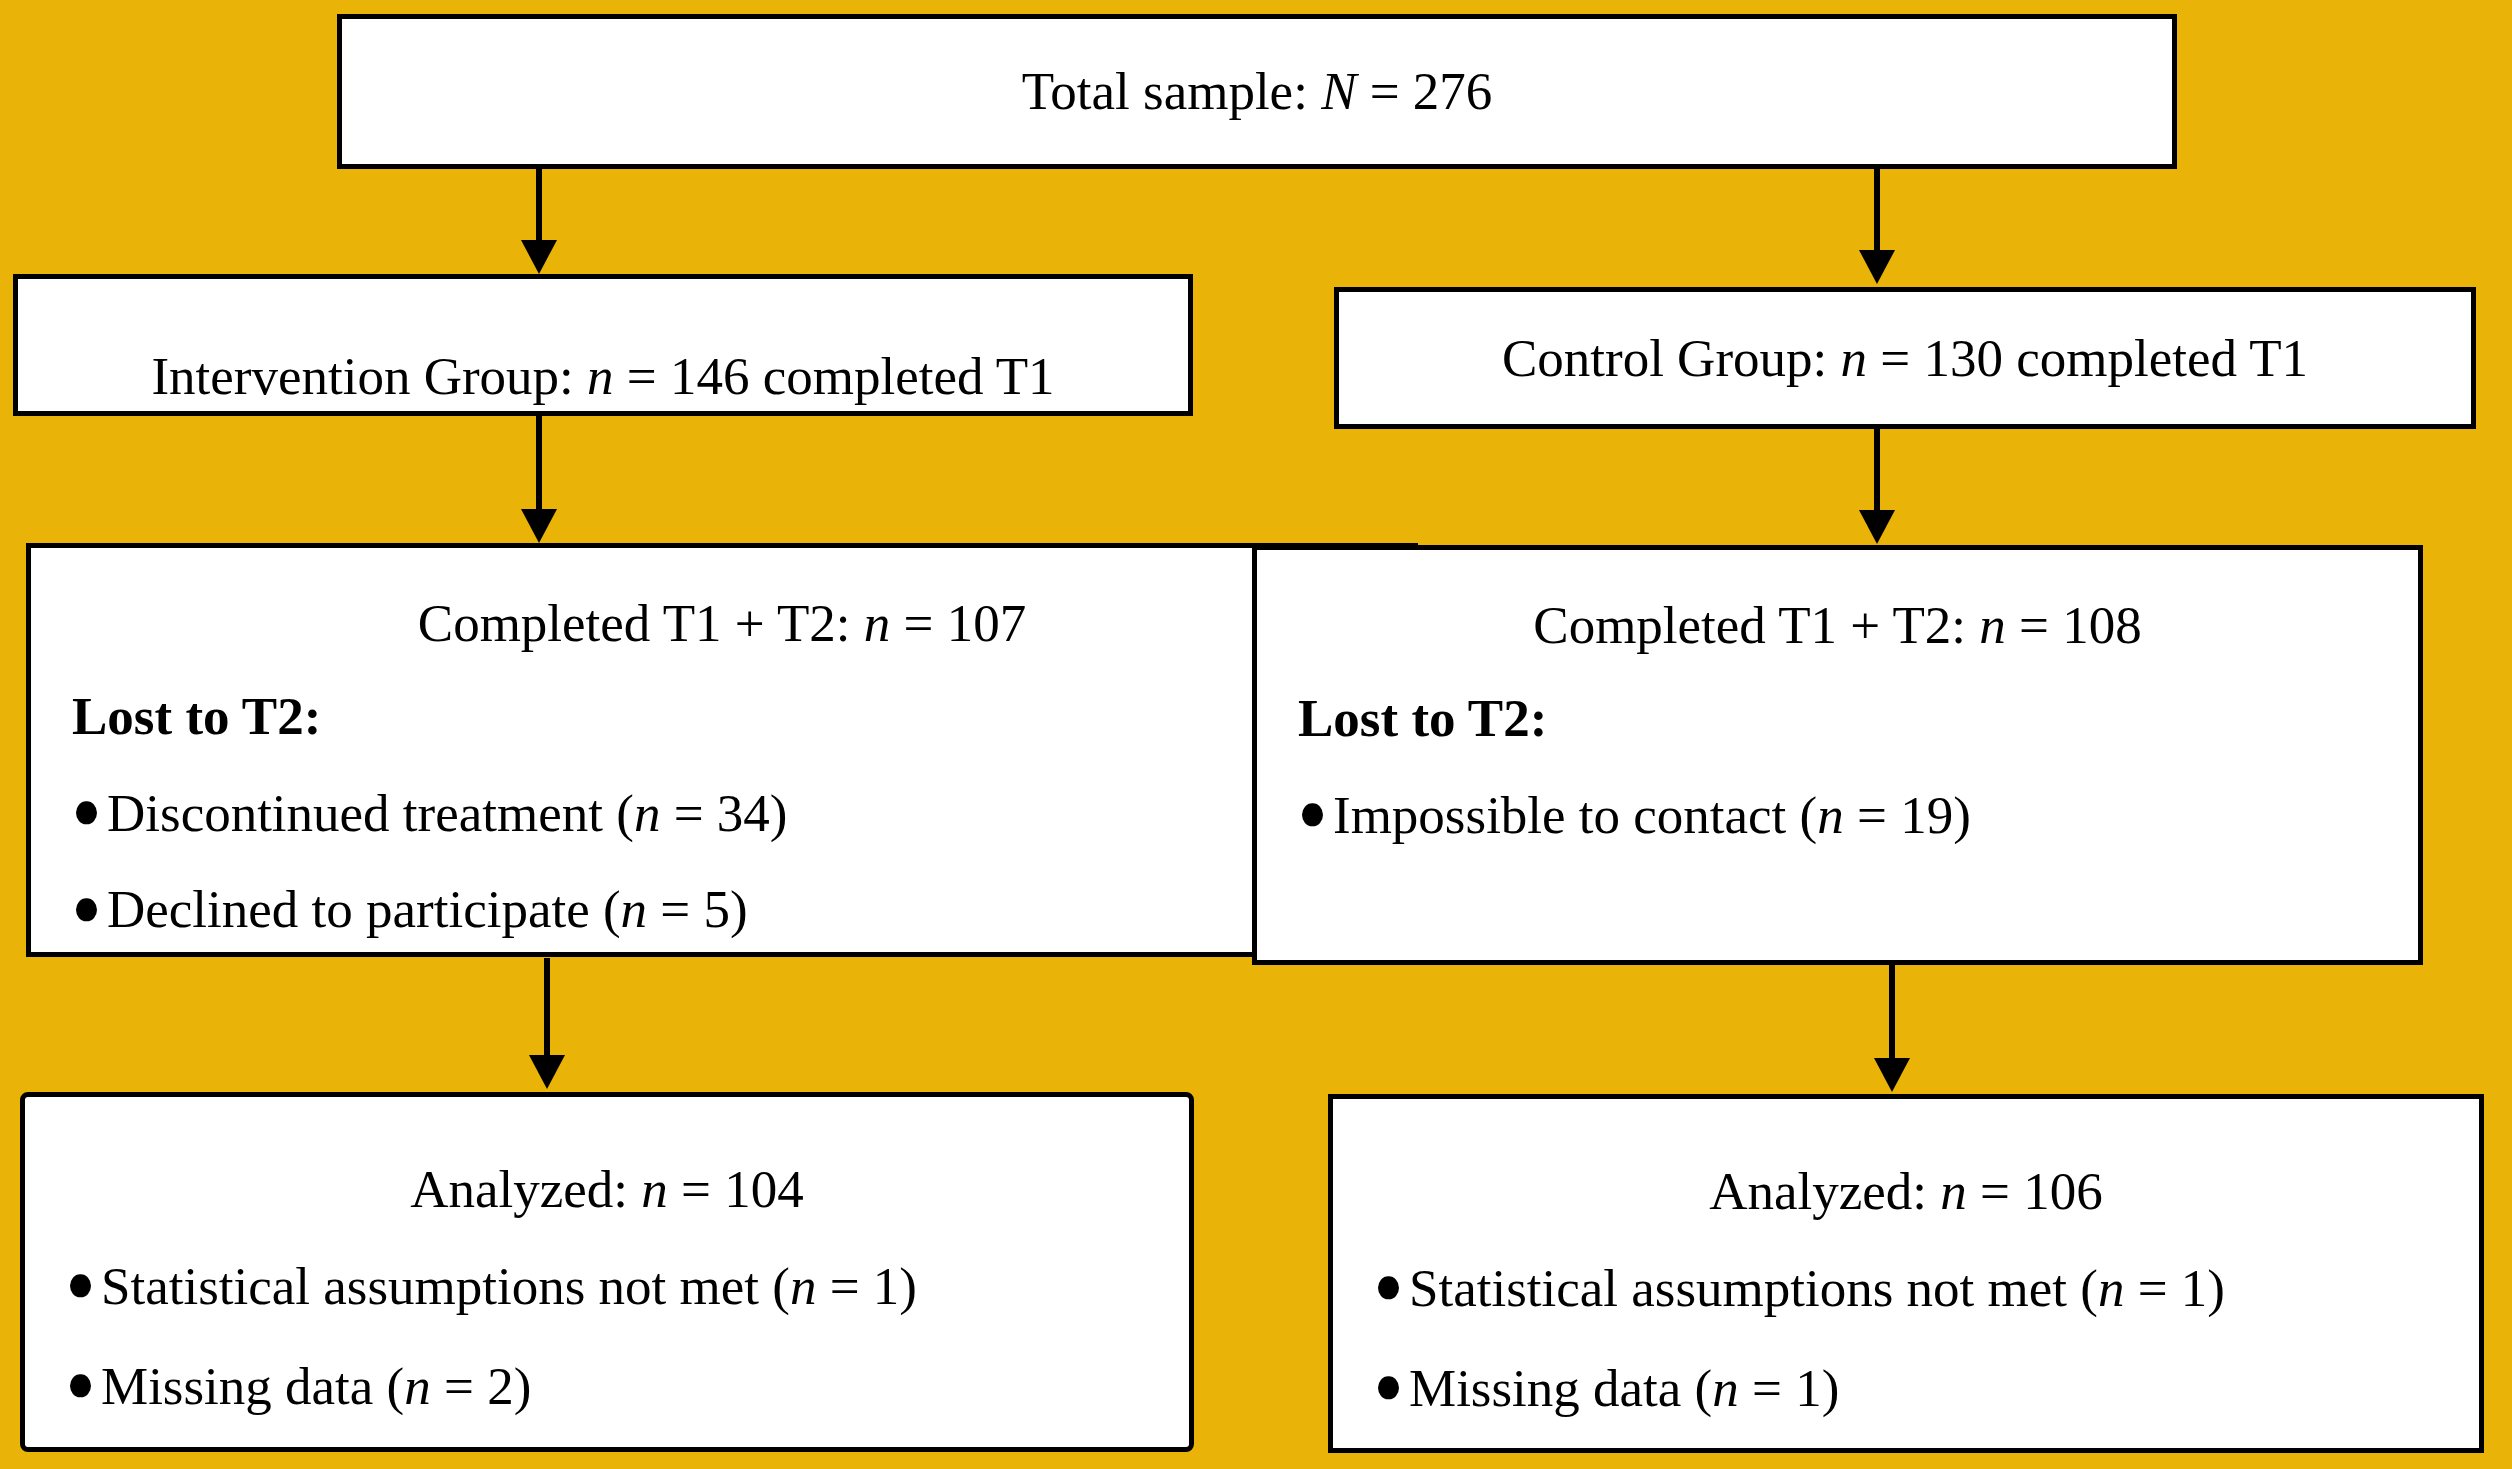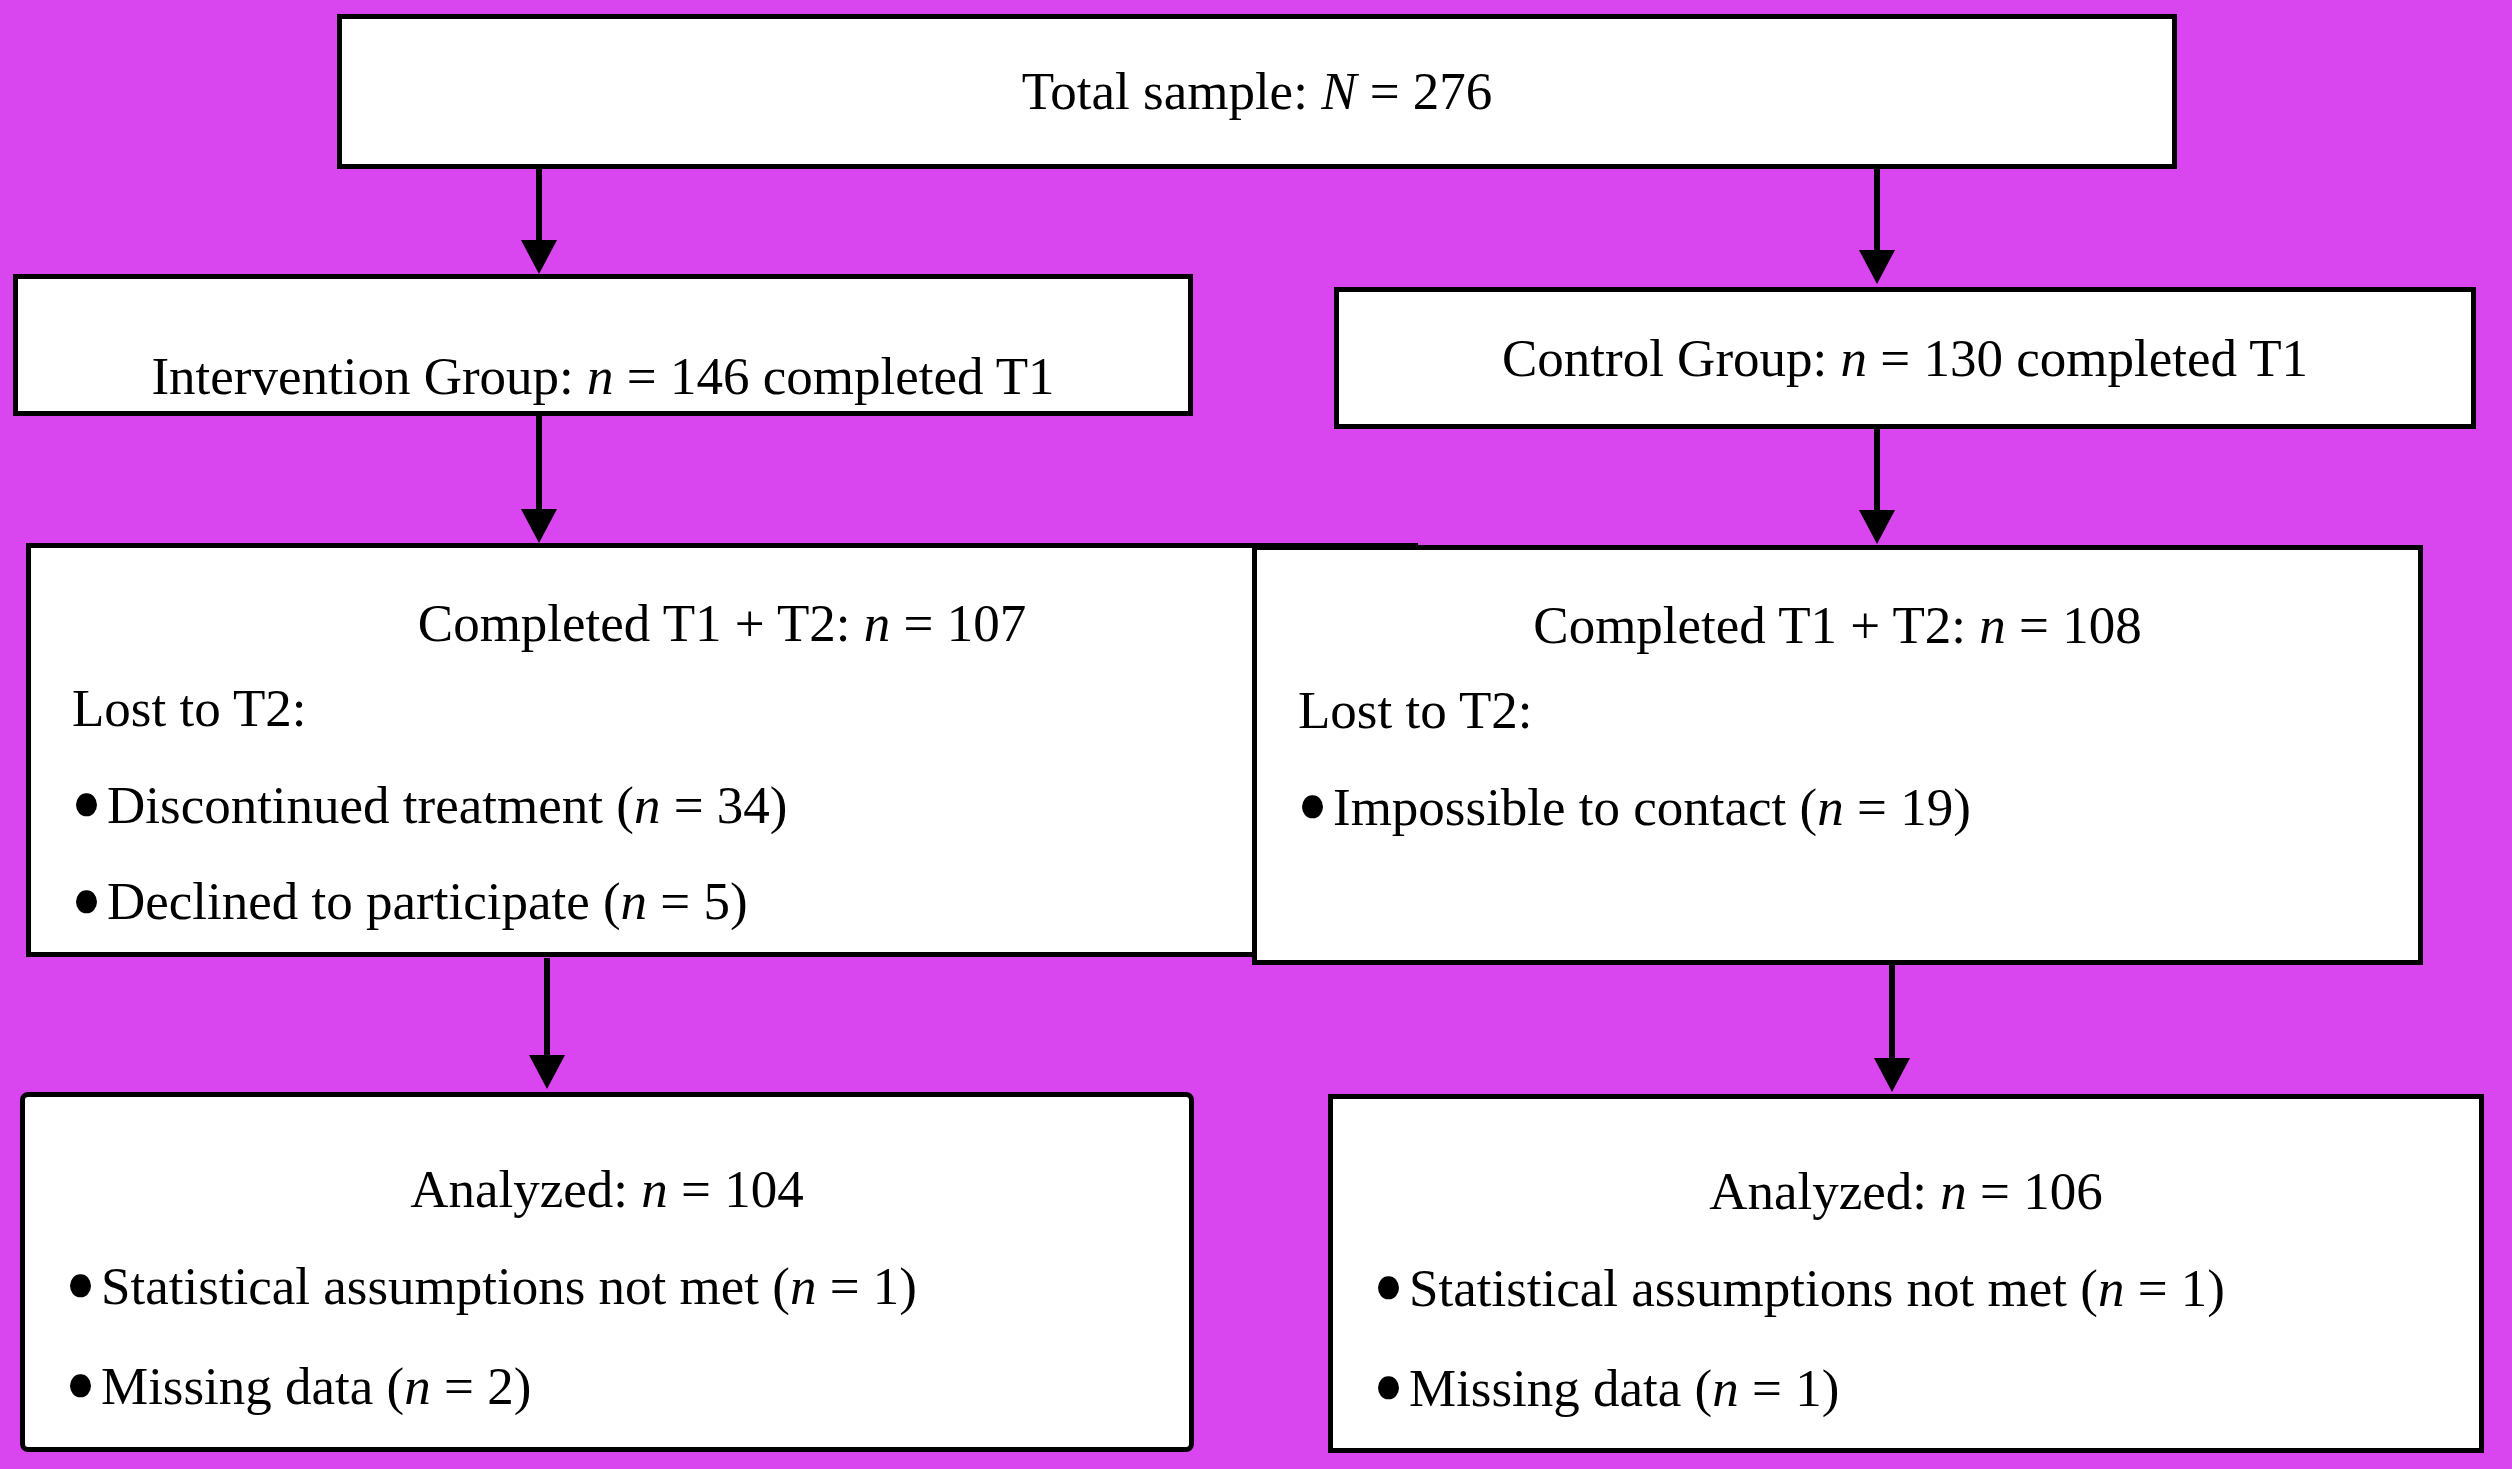--- a/index.html
+++ b/index.html
@@ -1,38 +1,38 @@
 <!DOCTYPE html>
 <html style="font-size:11px"><head>
 <meta charset="utf-8">
 <style>
   html,body{margin:0;padding:0;background:#ffffff;}
   #canvas{
-    position:relative;width:2512px;height:1469px;background:#d946ef;
+    position:relative;width:2512px;height:1469px;background:#eab308;
     font-family:"Liberation Serif",serif;color:#000;overflow:hidden;
   }
   .box{
     position:absolute;border:5.5px solid #000;box-sizing:border-box;
     background:#fff;font-size:53px;line-height:69px;
   }
   .flex-center{display:flex;align-items:center;justify-content:center;text-align:center;}
   .title{text-align:center;}
   .sub{padding-left:41px;}
   .bullet{position:relative;padding-left:76px;}
   .dot{
     position:absolute;left:45px;top:50%;transform:translateY(-50%);
     width:20.6px;height:23.4px;border-radius:50%;background:#000;
   }
   .v{font-style:italic;}
   .stem{position:absolute;width:5.5px;background:#000;}
   .head{
     position:absolute;width:0;height:0;
     border-left:18px solid transparent;border-right:18px solid transparent;
     border-top:34px solid #000;
-  } .mt60{margin-top:41px;} .mt35{margin-top:16px;}
+  } .mt60{margin-top:41px;} .mt35{margin-top:24px;font-weight:bold;}
   .mt40{margin-top:27.5px;} .mt45{margin-top:31px;} .mt85{margin-top:58px;}
 </style>
 </head>
 <body>
 
 <div id="canvas">
 
   <div class="box flex-center" style="left:337px;top:13.8px;width:1840px;height:155px;">
     <div><span>Total sample: </span><span class="v">N</span><span> = 276</span></div>
   </div>

